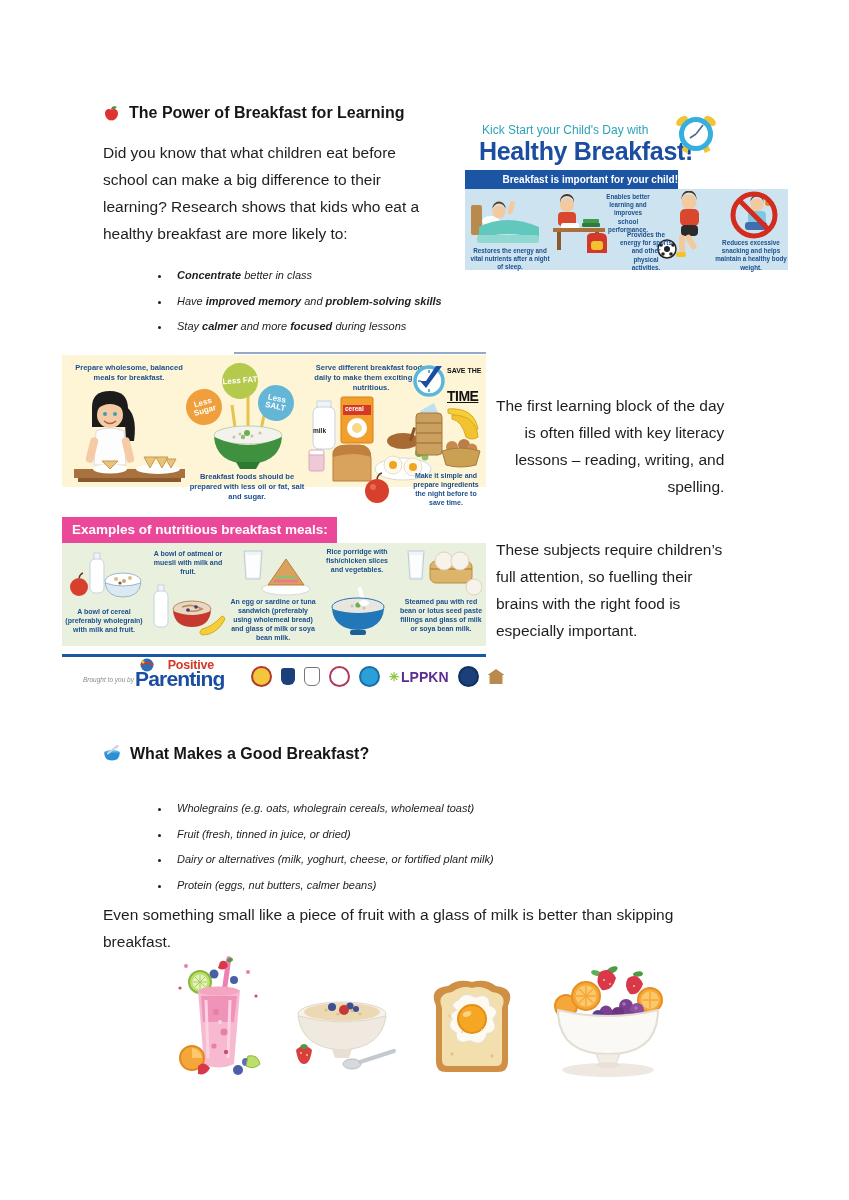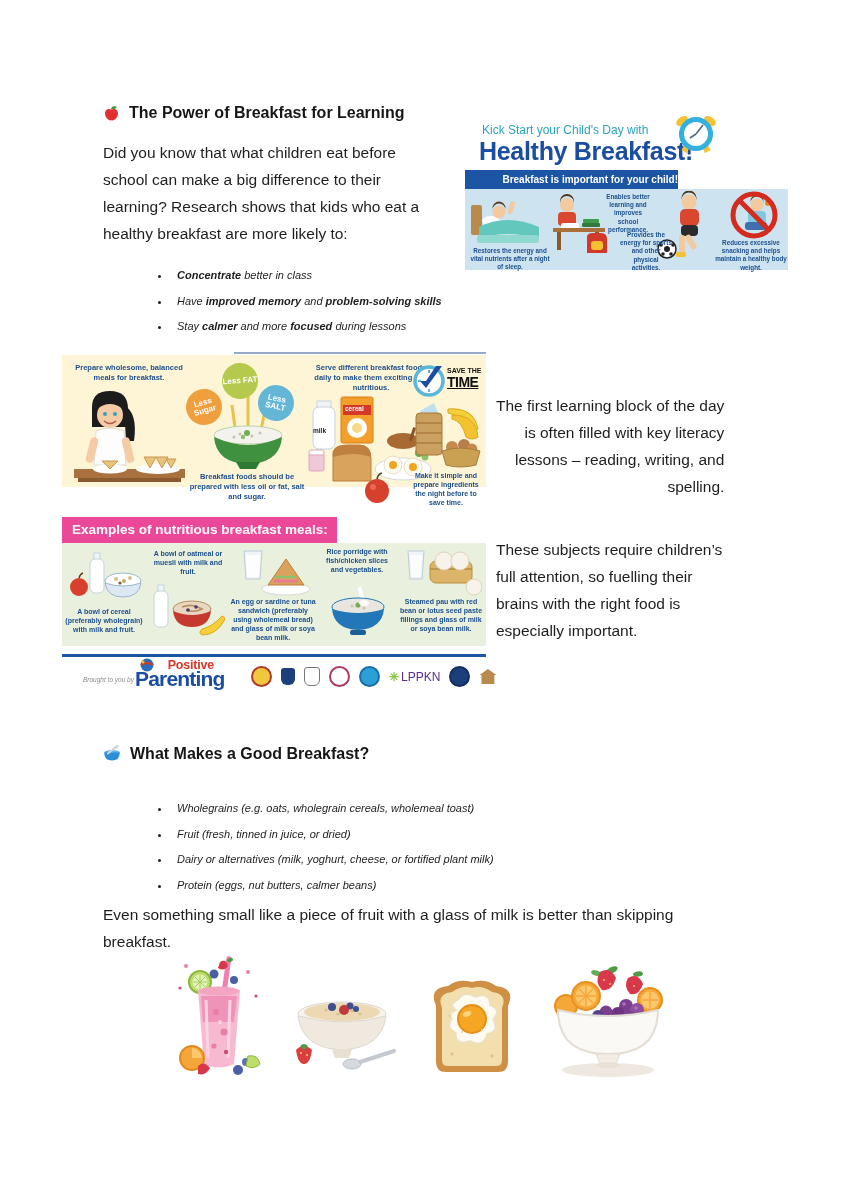--- a/index.html
+++ b/index.html
@@ -35,32 +35,32 @@
   .tc{position:absolute;font-size:7.5px;font-weight:700;color:#1c4f8e;text-align:center;line-height:1.3;}
   .mc{position:absolute;font-size:7px;font-weight:700;color:#1c4f8e;text-align:center;line-height:1.3;}
   .ill{position:absolute;}
   .badge{position:absolute;border-radius:50%;color:#fff;font-weight:700;font-size:8px;
          display:flex;align-items:center;justify-content:center;text-align:center;line-height:1.05;}
   .badge-sugar{left:124px;top:34px;width:36px;height:36px;background:#ef9f3b;transform:rotate(-16deg);}
   .badge-fat{left:160px;top:8px;width:36px;height:36px;background:#b5c94d;transform:rotate(-4deg);}
   .badge-salt{left:196px;top:30px;width:36px;height:36px;background:#63b6d6;transform:rotate(12deg);}
   .savetime{position:absolute;left:385px;top:12px;color:#111;font-weight:800;line-height:1;}
   .savetime .st1{font-size:7px;display:block;}
-  .savetime .st2{font-size:14px;display:block;margin-top:1px;letter-spacing:-0.5px;text-decoration:underline;}
+  .savetime .st2{font-size:14px;display:block;margin-top:15px;letter-spacing:-0.5px;text-decoration:underline;}
   .minilabel{position:absolute;font-size:6.5px;font-weight:700;color:#222;}
   .brought{position:absolute;left:4px;top:19px;font-size:6.5px;font-style:italic;color:#8a8a8a;}
   .pp{position:absolute;left:56px;top:1px;}
   .pp-top{color:#d43826;font-weight:800;font-size:12.5px;margin-left:22px;letter-spacing:-0.2px;}
   .pp-bottom{color:#1b4da0;font-weight:800;font-size:21px;margin-top:-5px;letter-spacing:-0.8px;}
   .pp-globe{position:absolute;left:2px;top:0px;width:20px;height:14px;}
   .logos{position:absolute;left:172px;top:9px;display:flex;align-items:center;gap:9px;}
   .logo-dot{width:17px;height:17px;border-radius:50%;}
   .lppkn{display:flex;align-items:center;gap:2px;}
   .lppkn-star{color:#8cc63f;font-size:12px;font-weight:800;}
-  .lppkn-text{color:#5b2d8e;font-size:12px;font-weight:400;}
+  .lppkn-text{color:#5b2d8e;font-size:14px;font-weight:700;}
   .logo-shield{width:14px;height:17px;border-radius:3px 3px 6px 6px;}
   .logo-house{width:17px;height:15px;background:#b98a4e;clip-path:polygon(50% 0,100% 40%,88% 40%,88% 100%,12% 100%,12% 40%,0 40%);}
   
   .rp{position:absolute;left:496px;}
   
   .food{position:absolute;}
 </style>
 </head>
 <body>
 

